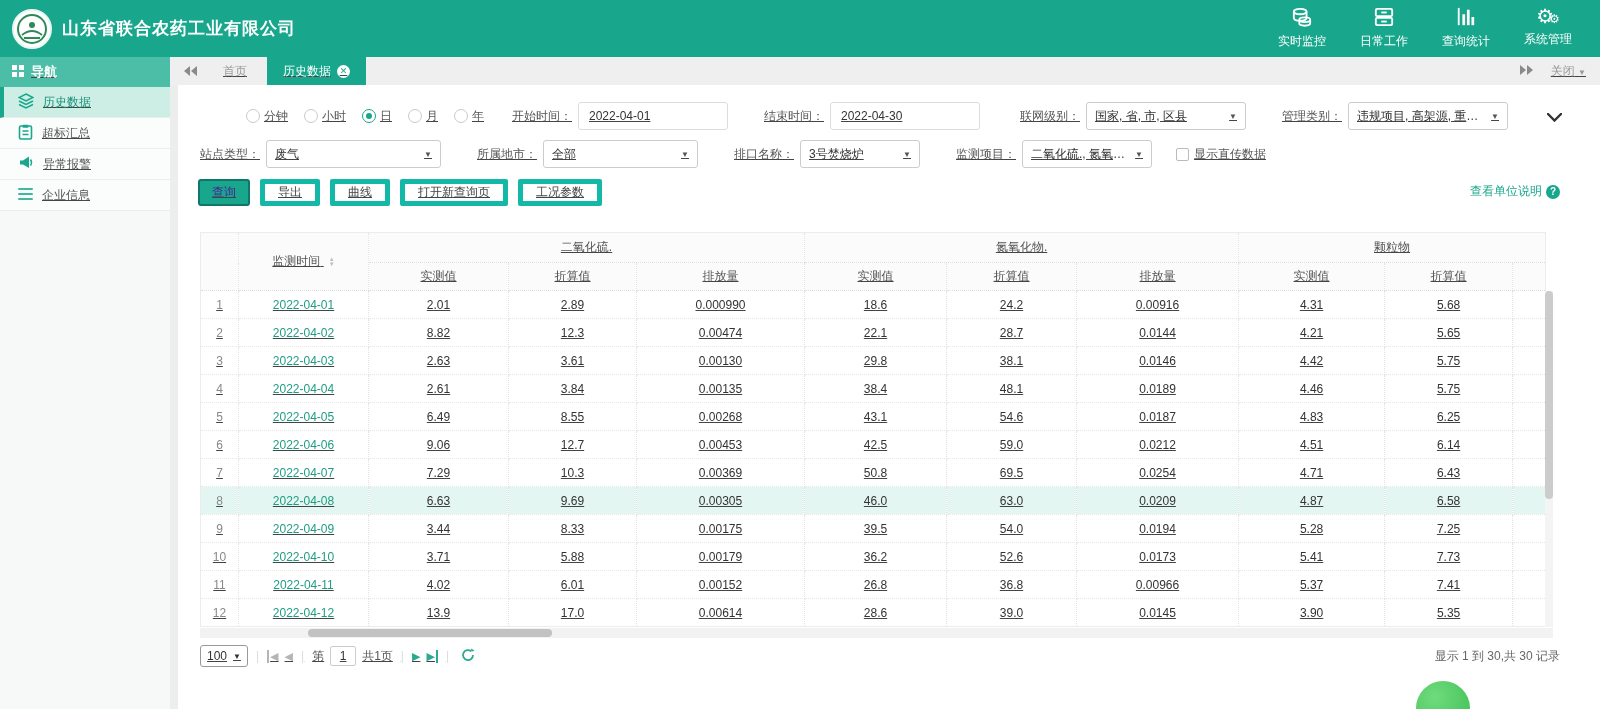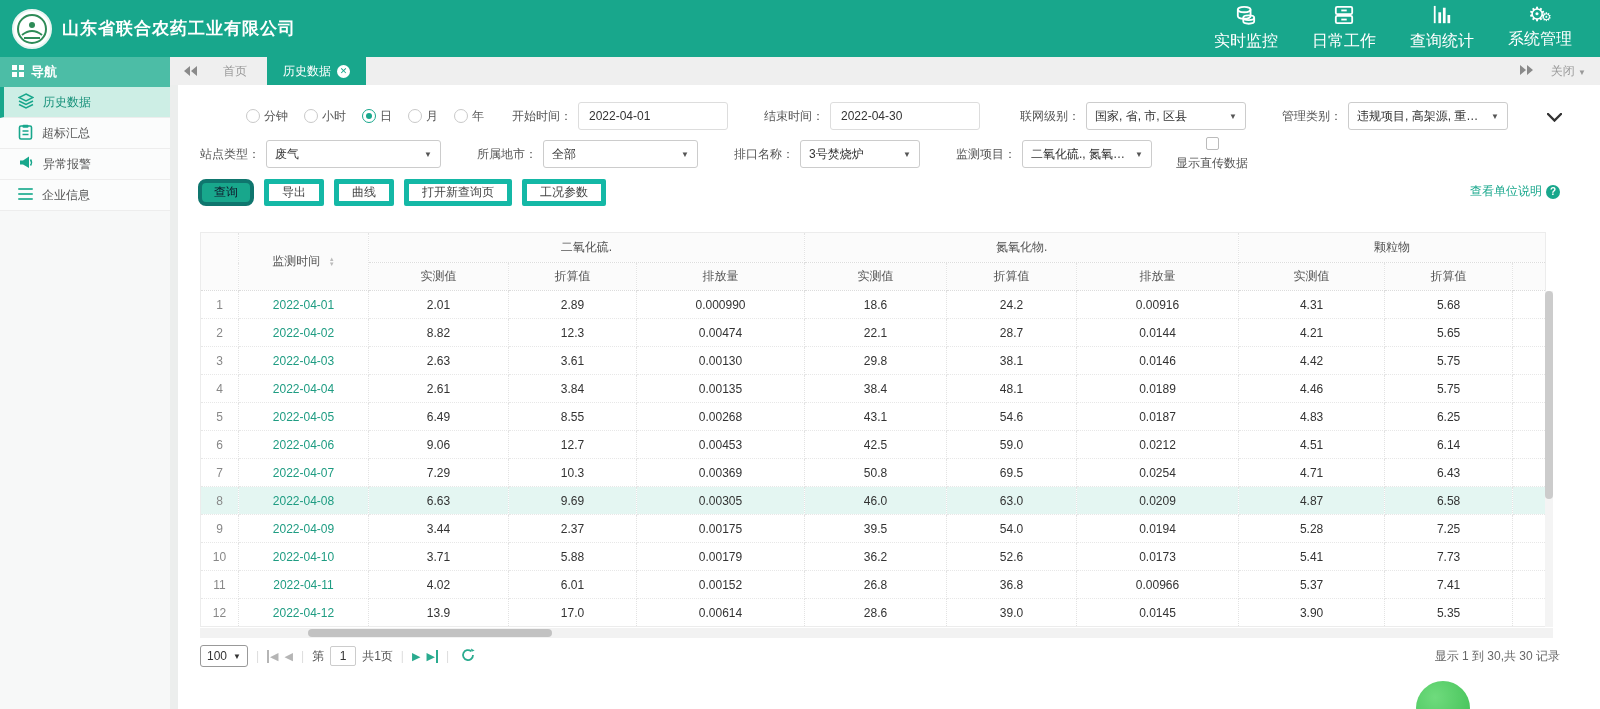--- a/index.html
+++ b/index.html
@@ -6,26 +6,26 @@
   html,body { width:1600px; height:709px; overflow:hidden; background:#eceeed;
     font-family:"Liberation Sans","DejaVu Sans",sans-serif; font-size:12px; color:#444; }
 
   
   .topbar { height:57px; background:#18a78c; display:flex; align-items:center; justify-content:space-between; padding:0 28px 0 12px; }
   .brand { display:flex; align-items:center; gap:10px; }
   .logo { width:40px; height:40px; border-radius:50%; background:#fff; border:2px solid #e8f5f1; display:flex; align-items:center; justify-content:center; }
   .company { color:#fff; font-size:17px; font-weight:bold; letter-spacing:1px; }
   .topnav { display:flex; gap:34px; }
   .topnav-item { display:flex; flex-direction:column; align-items:center; gap:3px; color:#fff; cursor:pointer; }
-  .topnav-item .tlabel { font-size:16px; }
+  .topnav-item .tlabel { font-size:12px; }
   .gearwrap { font-size:20px; line-height:18px; color:#fff; }
   .gearwrap .g2 { font-size:12px; margin-left:-5px; }
 
   
-  .shell { display:flex; height:652px; }
+  .shell { display:flex; height:652px;text-decoration:underline; }
   .sidebar { width:170px; background:#f7f8f8; flex:none; }
   .side-title { height:30px; background:#4cbda6; color:#fff; font-weight:bold; font-size:13px; display:flex; align-items:center; gap:7px; padding-left:12px; }
   .side-item { height:31px; display:flex; align-items:center; gap:9px; padding-left:18px; border-bottom:1px solid #ededed; color:#555; cursor:pointer; background:#fbfcfc; }
   .side-item.active { background:#cdeee5; border-left:4px solid #18a78c; padding-left:14px; color:#17917a; }
   .side-item svg { flex:none; }
 
   .main { flex:1; display:flex; flex-direction:column; }
   .tabbar { height:28px; background:#efefef; display:flex; align-items:center; padding:0 14px 0 8px; gap:4px; }
   .tab-scroll { color:#8a8a8a; cursor:pointer; padding:0 6px; display:flex; align-items:center; }
   .tab { height:28px; display:flex; align-items:center; padding:0 16px; color:#999; cursor:pointer; gap:6px; }
@@ -45,27 +45,27 @@
   .radio-opt { display:flex; align-items:center; gap:4px; cursor:pointer; color:#555; }
   .radio { width:14px; height:14px; border-radius:50%; border:1px solid #c9c9c9; background:#fff; position:relative; }
   .radio-opt.on .radio { border-color:#18a78c; }
   .radio-opt.on .radio::after { content:""; position:absolute; left:3px; top:3px; width:6px; height:6px; border-radius:50%; background:#18a78c; }
   .dinput { width:150px; height:28px; border:1px solid #ddd; border-radius:3px; padding:0 10px; font-size:12px; color:#333; outline:none; }
   .sel { height:28px; border:1px solid #ccc; border-radius:3px; background:#fff; display:flex; align-items:center; justify-content:space-between; padding:0 8px; cursor:pointer; color:#333; }
   .sel .caret { font-size:8px; color:#555; margin-left:6px; }
   .sel-val { white-space:nowrap; overflow:hidden; text-overflow:ellipsis; }
   .w175 { width:175px; } .w160 { width:160px; } .w155 { width:155px; } .w120 { width:120px; } .w130 { width:130px; }
   .gap1 { margin-left:36px; } .gap2 { margin-left:40px; }
-  .chk { display:flex; align-items:center; gap:5px; margin-left:24px; color:#555; cursor:pointer;flex-direction:column; }
+  .chk { display:flex; align-items:center; gap:5px; margin-left:24px; color:#555; cursor:pointer; }
   .chk .box { width:13px; height:13px; border:1px solid #bbb; border-radius:2px; background:#fff; }
   .collapse-btn { position:absolute; right:38px; top:26px; cursor:pointer; }
 
   .toolbar { display:flex; align-items:center; gap:10px; padding:8px 40px 0 20px; position:relative; }
   .btn { height:27px; background:#fff; border:5px solid #14b8a6; border-radius:2px; padding:0 13px; font-size:12px; color:#444; cursor:pointer; font-family:inherit; }
-  .btn-primary { background:#18a78c; color:#0f172a; border:4px solid #0f766e; border-radius:8px; padding:0 12px; }
+  .btn-primary { background:#18a78c; color:#4c1d95; border:2px solid #0f766e; border-radius:3px; padding:0 12px; }
   .unit-help { position:absolute; right:40px; top:12px; display:flex; align-items:center; gap:4px; color:#18a78c; cursor:pointer; }
   .qmark { width:14px; height:14px; border-radius:50%; background:#18a78c; color:#fff; font-size:10px; font-weight:bold; text-align:center; line-height:14px; }
 
   
   .tablewrap { margin:26px 0 0 22px; width:1353px; position:relative; }
   table { border-collapse:collapse; table-layout:fixed; width:1345px; font-size:12px; }
   th, td { border-right:1px dotted #e3e3e3; text-align:center; overflow:hidden; white-space:nowrap; }
   table { border:1px solid #ececec; }
   thead th { background:#fbfbfb; color:#555; font-weight:normal; border-bottom:1px dotted #dcdcdc; }
   thead tr.grow th { height:30px; }
@@ -468,21 +468,21 @@
     <td>63.0</td>
     <td>0.0209</td>
     <td>4.87</td>
     <td>6.58</td>
     <td></td>
   </tr>
               <tr class="trow">
     <td class="c-no">9</td>
     <td><span class="datelink">2022-04-09</span></td>
     <td>3.44</td>
-    <td>2.37</td>
+    <td>8.33</td>
     <td>0.00175</td>
     <td>39.5</td>
     <td>54.0</td>
     <td>0.0194</td>
     <td>5.28</td>
     <td>7.25</td>
     <td></td>
   </tr>
               <tr class="trow">
     <td class="c-no">10</td>

